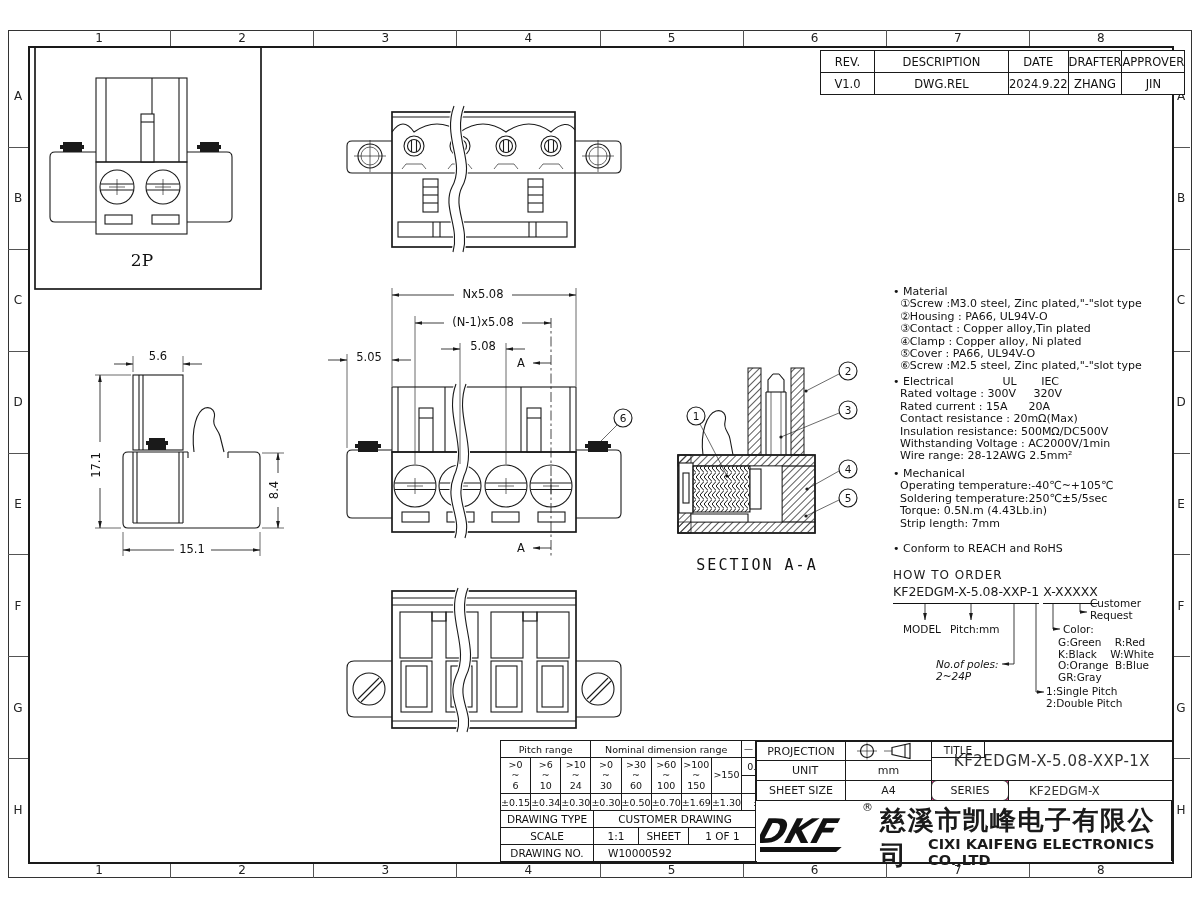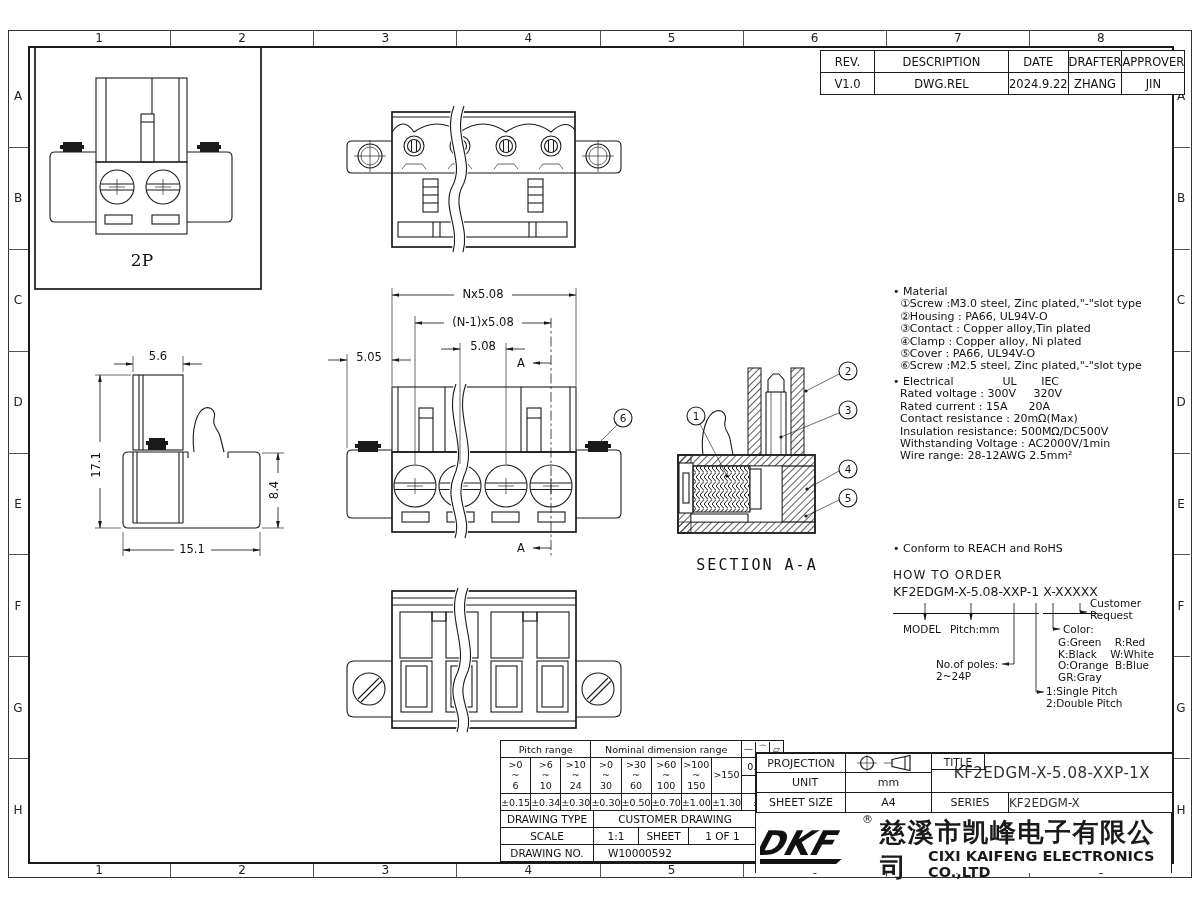--- a/index.html
+++ b/index.html
@@ -43,41 +43,41 @@
   .rng{white-space:pre-line;}
   .symrow{display:flex;height:100%;align-items:center;}
   .symrow span{flex:1;font-size:9px;line-height:15px;}
   .symrow span:not(:last-child){border-right:1px solid #1a1a1a;}
   .stack{padding:0;}
   .stack .s1{height:17px;border-bottom:1px solid #1a1a1a;line-height:17px;}
   .stack .s2{height:17px;line-height:17px;font-size:11px;}
   #dwgtable{left:500px;top:810px;}
   #dwgtable td{height:16px;font-size:10.5px;}
   
-  #titleblock{left:755px;top:740px;width:417px;height:121px;border:1.5px solid #1a1a1a;box-sizing:border-box;background:#ec4899;margin-top:12px;}
+  #titleblock{left:755px;top:740px;width:417px;height:121px;border:1.5px solid #1a1a1a;box-sizing:border-box;background:#ec4899;}
   .tb{position:absolute;box-sizing:border-box;border:1px solid #1a1a1a;
       display:flex;align-items:center;justify-content:center;
       font:11px "DejaVu Sans",sans-serif;background:#fff;}
   .tb-lab{font-size:11px;}
   #tb-title-text{font-size:15px;letter-spacing:0.5px;color:#333;}
   #tb-title-tag{position:absolute;left:0;top:0;width:52px;height:15px;border-right:1px solid #1a1a1a;
       border-bottom:1px solid #1a1a1a;font:10.5px "DejaVu Sans",sans-serif;
       display:flex;align-items:center;justify-content:center;}
   #company{position:absolute;left:0;top:59px;width:415px;height:60px;border-top:1px solid #1a1a1a;background:#fff;}
   #company-cn{position:absolute;left:124px;top:2px;font-size:26px;font-weight:bold;letter-spacing:1.5px;
       font-family:"DejaVu Sans",sans-serif;}
   #company-en{position:absolute;left:172px;top:35px;font-size:14.5px;font-weight:bold;}
   #logo-reg{position:absolute;left:106px;top:0px;font-size:11px;}
   
   .note{position:absolute;font:11px "DejaVu Sans",sans-serif;color:#111;
         white-space:pre;line-height:12.4px;}
   .olabel{position:absolute;font:10.5px "DejaVu Sans",sans-serif;color:#111;
         white-space:pre-line;line-height:11.6px;}
   #order-code{position:absolute;left:893px;top:584px;font:12.5px "DejaVu Sans",sans-serif;}
-  #order-code span{border-bottom:1px solid #111;padding-bottom:14px;}
+  #order-code span{border-bottom:1px solid #111;padding-bottom:4px;}
   #order-title{position:absolute;left:893px;top:568px;font:12px "DejaVu Sans",sans-serif;letter-spacing:1px;}
 </style>
 </head>
 <body>
 
 <div id="sheet">
 
   <div class="abs" id="outerframe"></div>
   <div class="abs hstrip" style="left:28px;top:30px;width:1144px;height:16px;">
       <span class="zone">1</span>
@@ -466,29 +466,34 @@
   ④Clamp : Copper alloy, Ni plated
   ⑤Cover : PA66, UL94V-O
   ⑥Screw :M2.5 steel, Zinc plated,"-"slot type</div>
   <div class="note" style="left:893px;top:376px;">• Electrical              UL       IEC
   Rated voltage : 300V     320V
   Rated current : 15A      20A
   Contact resistance : 20mΩ(Max)
   Insulation resistance: 500MΩ/DC500V
   Withstanding Voltage : AC2000V/1min
   Wire range: 28-12AWG 2.5mm²</div>
+  <div class="note" style="left:893px;top:468px;">• Mechanical
+  Operating temperature:-40℃~+105℃
+  Soldering temperature:250℃±5/5sec
+  Torque: 0.5N.m (4.43Lb.in)
+  Strip length: 7mm</div>
   <div class="note" style="left:893px;top:543px;">• Conform to REACH and RoHS</div>
 
   <div id="order-title">HOW TO ORDER</div>
   <div id="order-code">
     <span>KF2EDGM-X-5.08-XXP-1</span><span style="border:none;">&nbsp;</span><span>X-XXXXX</span>
   </div>
   <div class="olabel" style="left:903px;top:624px;">MODEL</div>
   <div class="olabel" style="left:950px;top:624px;">Pitch:mm</div>
-  <div class="olabel" style="left:936px;top:659px;">No.of poles:
+  <div class="olabel" style="left:936px;top:659px;font-style:italic;">No.of poles:
 2~24P</div>
   <div class="olabel" style="left:1046px;top:686px;">1:Single Pitch
 2:Double Pitch</div>
   <div class="olabel" style="left:1063px;top:624px;">Color:</div>
   <div class="olabel" style="left:1058px;top:637px;white-space:pre;">G:Green    R:Red
 K:Black    W:White
 O:Orange  B:Blue
 GR:Gray</div>
   <div class="olabel" style="left:1090px;top:598px;">Customer
 Request</div>
@@ -545,21 +550,21 @@
         <div class="s2">∠</div>
       </td>
     </tr>
     <tr class="h17">
       <td>±0.15</td>
       <td>±0.34</td>
       <td>±0.30</td>
       <td>±0.30</td>
       <td>±0.50</td>
       <td>±0.70</td>
-      <td>±1.00</td>
+      <td>±1.69</td>
       <td>±1.30</td>
       <td>±2°</td>
     </tr>
   </tbody>
     </table>
 
   <table class="abs" id="dwgtable">
     <colgroup>
         <col style="width:93px">
         <col style="width:45px">
@@ -597,22 +602,22 @@
       </svg>
     </div>
     <div class="tb" style="left:175px;top:0;width:242px;height:40px;">
       <div id="tb-title-tag">TITLE</div>
       <span id="tb-title-text">KF2EDGM-X-5.08-XXP-1X</span>
     </div>
     <div class="tb tb-lab" style="left:0;top:19px;width:98px;height:21px;">UNIT</div>
     <div class="tb" style="left:89px;top:19px;width:87px;height:21px;font-weight:normal;">mm</div>
     <div class="tb tb-lab" style="left:0;top:39px;width:90px;height:21px;">SHEET SIZE</div>
     <div class="tb" style="left:89px;top:39px;width:87px;height:21px;">A4</div>
-    <div class="tb tb-lab" style="left:175px;top:39px;width:78px;height:21px;">SERIES</div>
-    <div class="tb" style="left:252px;top:39px;width:165px;height:21px;justify-content:flex-start;padding-left:0;font-size:12px;color:#333;">KF2EDGM-X</div>
+    <div class="tb tb-lab" style="left:175px;top:39px;width:78px;height:21px;border-radius:6px;">SERIES</div>
+    <div class="tb" style="left:252px;top:39px;width:165px;height:21px;justify-content:flex-start;padding-left:20px;font-size:12px;color:#333;">KF2EDGM-X</div>
     <div id="company">
       <svg width="120" height="58" viewBox="0 0 120 58" style="position:absolute;left:4px;top:2px;">
         <text x="8" y="40" transform="skewX(-18)" style="font:italic 900 34px 'DejaVu Sans',sans-serif;fill:#111;">DKF</text>
         <polygon points="14,44 96,44 92,49 10,49" fill="#111" transform="skewX(-18)"></polygon>
       </svg>
       <span id="logo-reg">®</span>
       <div id="company-cn">慈溪市凯峰电子有限公司</div>
       <div id="company-en">CIXI KAIFENG ELECTRONICS CO.,LTD</div>
     </div>
   </div>

